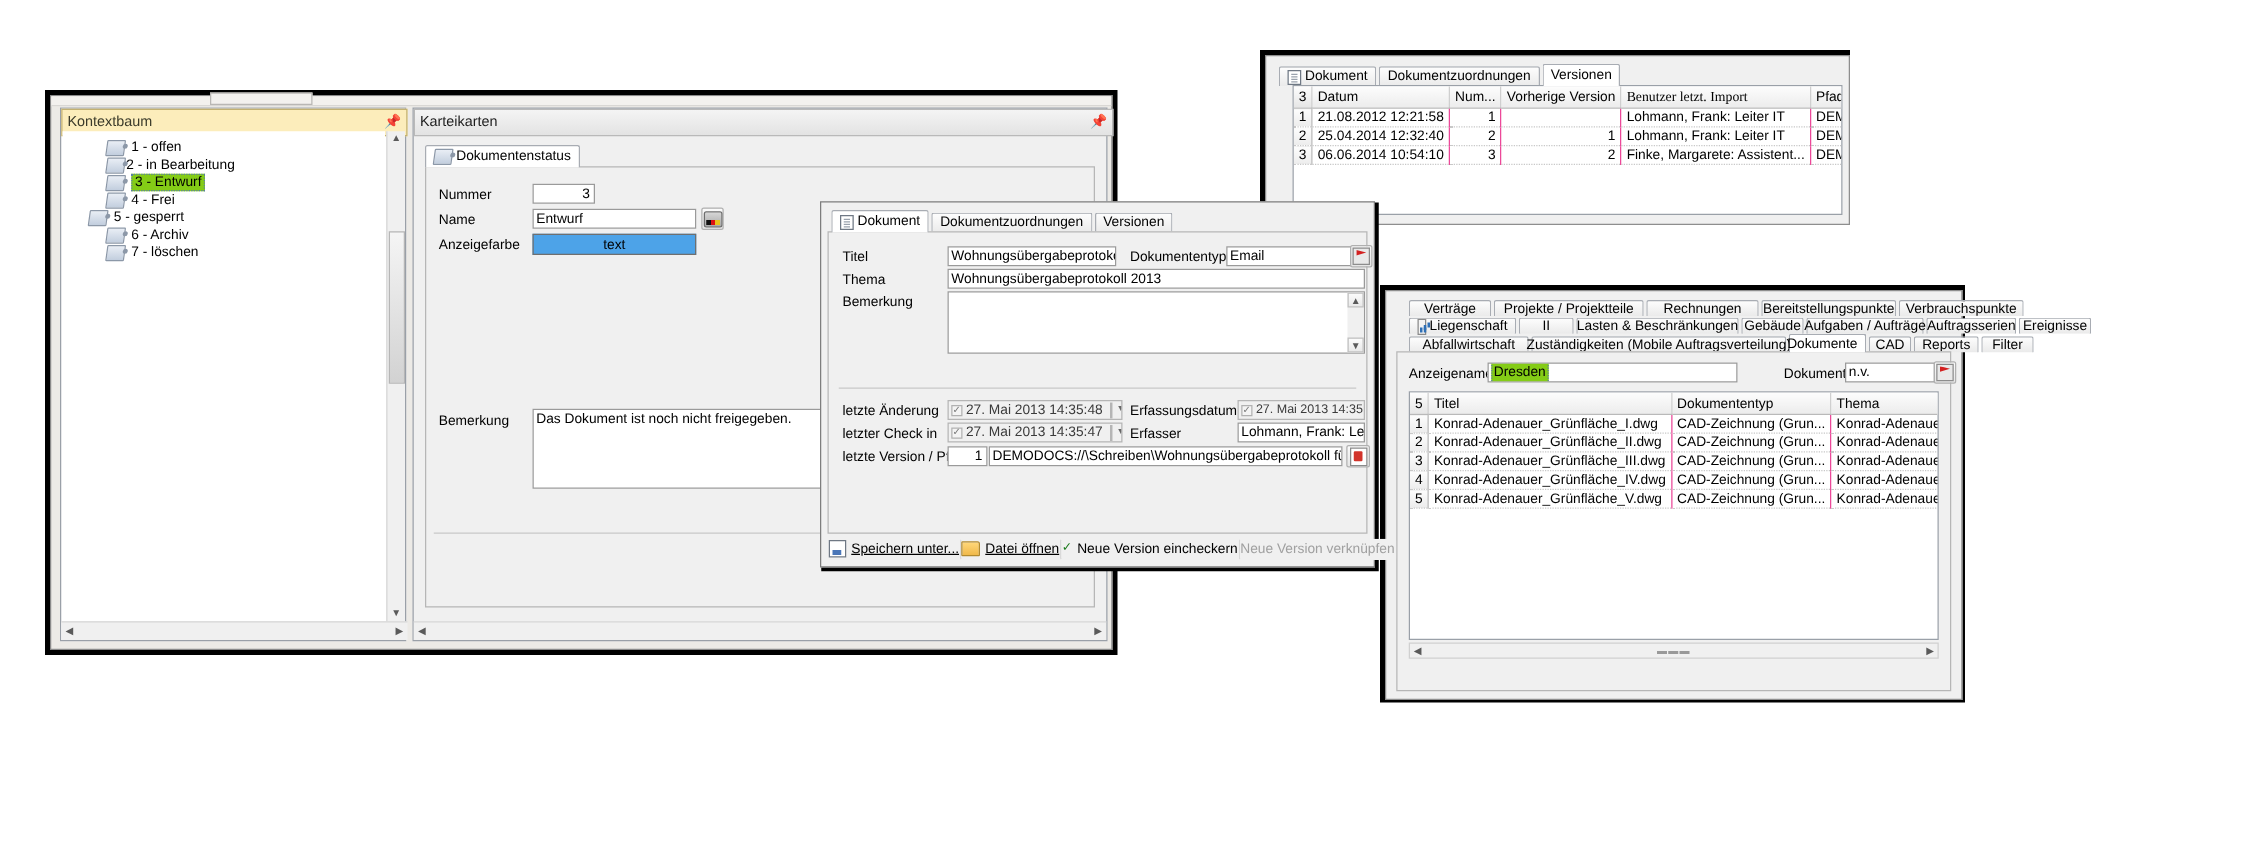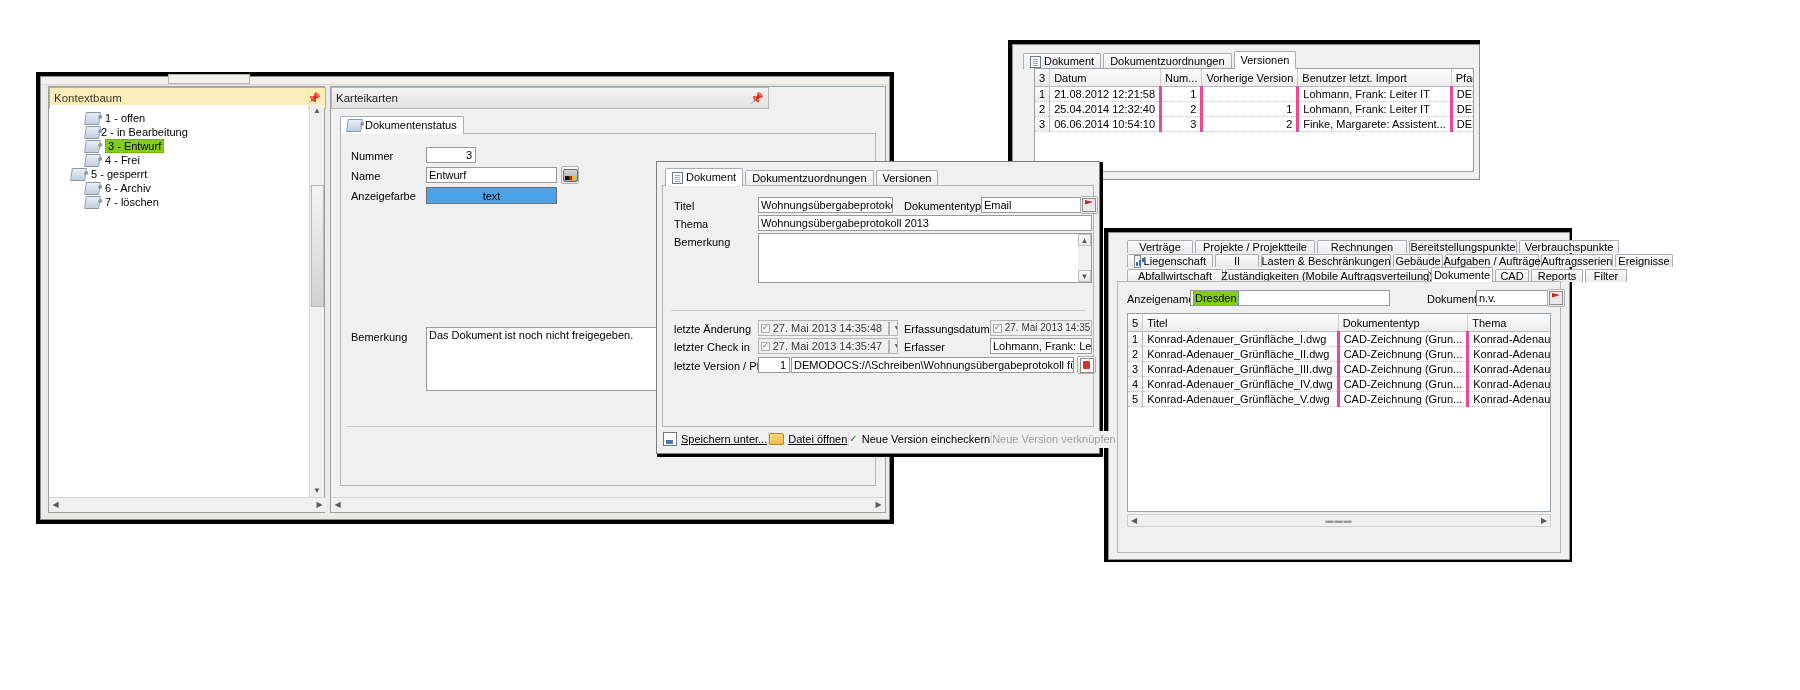--- a/index.html
+++ b/index.html
@@ -79,21 +79,21 @@
     border-right: 1px solid #cfcfcf;
     border-bottom: 1px solid #b9b9b9;
     font-weight: normal;
     text-align: left;
     padding: 1px 4px;
     height: 15px;
     white-space: nowrap;
   }
   .grid th.rownum { text-align: right; width: 18px; background: linear-gradient(#fdfdfd,#e6e6e6); }
   .grid td {
-    border-right: 3px solid #ec4899;
+    border-right: 1px solid #ec4899;
     border-bottom: 1px dotted #c8c8c8;
     padding: 0 4px;
     height: 14px;
     white-space: nowrap;
     overflow: hidden;
   }
   .grid td.rownum {
     text-align: right;
     background: linear-gradient(#fdfdfd,#ececec);
     border-right: 1px solid #b9b9b9;
@@ -238,21 +238,21 @@
       </div>
 
       <div class="sb-h" style="position:absolute;left:0;bottom:0;width:277px;height:14px;display:flex;align-items:center;">
         <div class="sb-arrow" style="width:13px;">◀</div>
         <div style="flex:1;"></div>
         <div class="sb-arrow" style="width:13px;">▶</div>
       </div>
     </div>
 
     <div style="position:absolute;left:289px;top:9px;width:556px;height:427px;background:#f0f0f0;border:1px solid #9aa0a8;box-sizing:border-box;">
-      <div class="panel-title grey" style="position:absolute;left:0;top:0;width:438px;">
+      <div class="panel-title grey" style="position:absolute;left:0;top:0;width:560px;">
         <span>Karteikarten</span>
         <span class="pin">📌</span>
       </div>
 
       <div style="position:absolute;left:9px;top:28px;right:9px;bottom:26px;">
         <div class="tabstrip" style="height:19px;">
           <div class="tab active">
             <span class="icon-tree"></span>
             <span>Dokumentenstatus</span>
           </div>
@@ -303,21 +303,21 @@
     </div>
 
     <div class="grid" style="position:absolute;left:21px;top:23px;width:440px;height:104px;">
       <table>
         <thead>
           <tr>
             <th class="rownum">3</th>
             <th style="width:104px;">Datum</th>
             <th style="width:40px;">Num...</th>
             <th style="width:90px;">Vorherige Version</th>
-            <th style="width:118px;">Benutzer letzt. Import</th>
+            <th style="width:118px;font-family:Liberation Serif, serif;">Benutzer letzt. Import</th>
             <th>Pfad</th>
           </tr>
         </thead>
         <tbody>
           <tr>
             <td class="rownum">1</td>
             <td>21.08.2012 12:21:58</td>
             <td class="num">1</td>
             <td class="num"></td>
             <td>Lohmann, Frank: Leiter IT</td>
@@ -390,21 +390,21 @@
         </div>
     </div>
 
     <div class="tabstrip" style="position:absolute;left:18px;top:33px;height:16px;">
       <div class="tab" style="height:13px;line-height:12px;width:96px;justify-content:center;">
         <span>Abfallwirtschaft</span>
         </div>
       <div class="tab" style="height:13px;line-height:12px;width:204px;justify-content:center;">
         <span>Zuständigkeiten (Mobile Auftragsverteilung)</span>
         </div>
-      <div class="tab active" style="height:15px;line-height:14px;width:62px;justify-content:center;">
+      <div class="tab active" style="height:15px;line-height:14px;width:62px;justify-content:flex-end;">
         <span>Dokumente</span>
         </div>
       <div class="tab" style="height:13px;line-height:12px;width:34px;justify-content:center;">
         <span>CAD</span>
         </div>
       <div class="tab" style="height:13px;line-height:12px;width:52px;justify-content:center;">
         <span>Reports</span>
         </div>
       <div class="tab" style="height:13px;line-height:12px;width:42px;justify-content:center;">
         <span>Filter</span>

